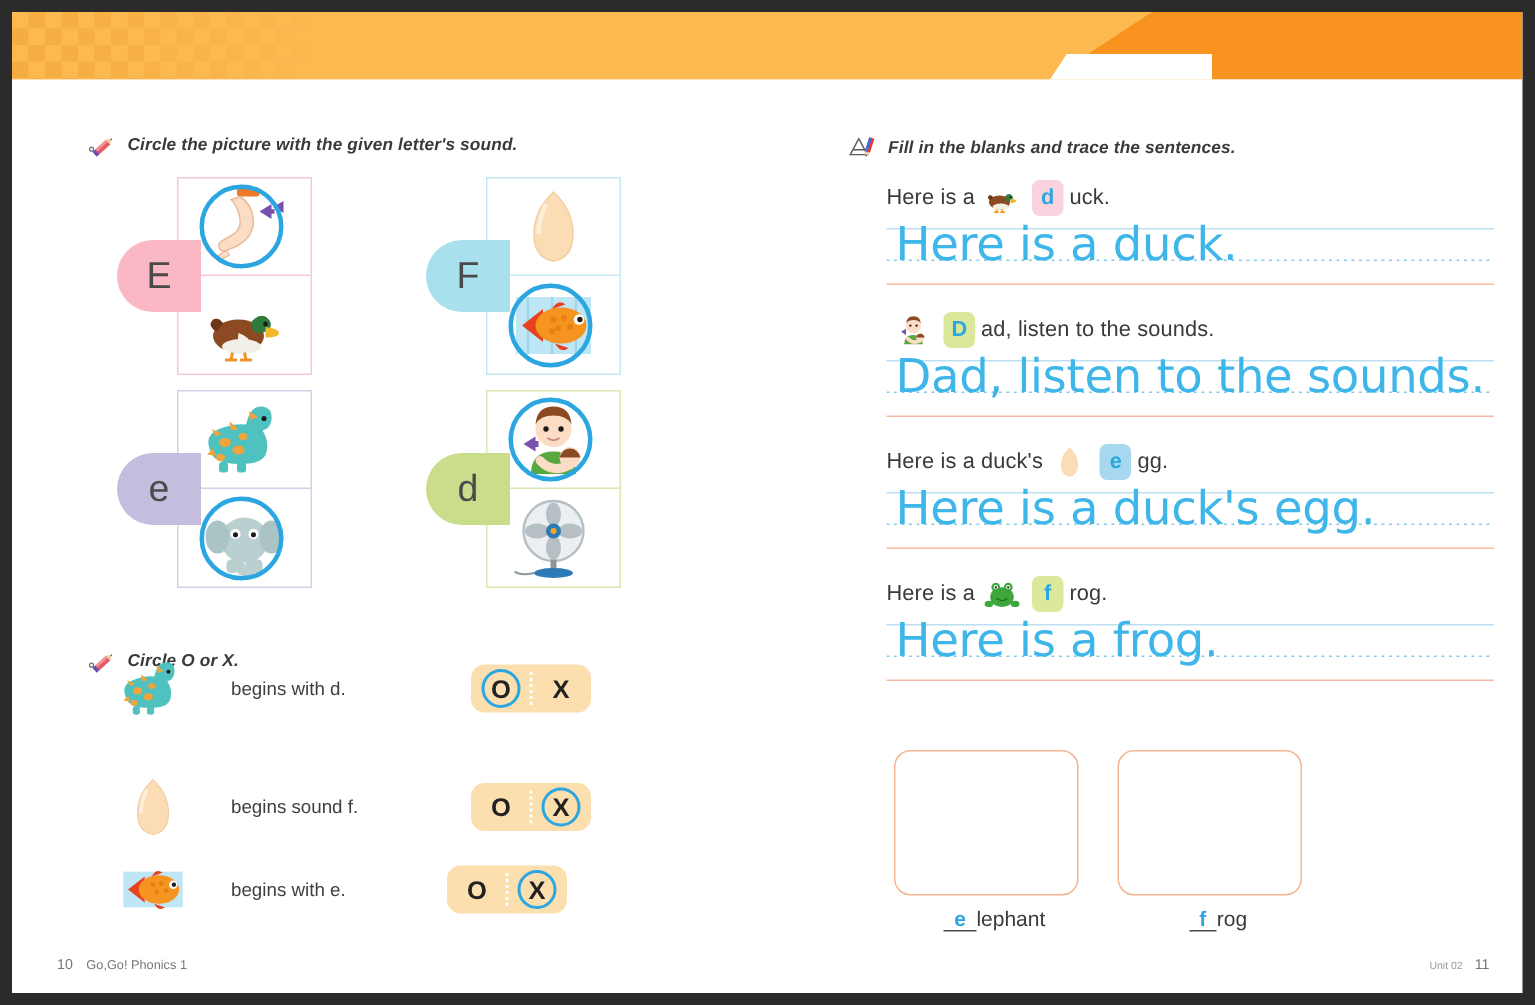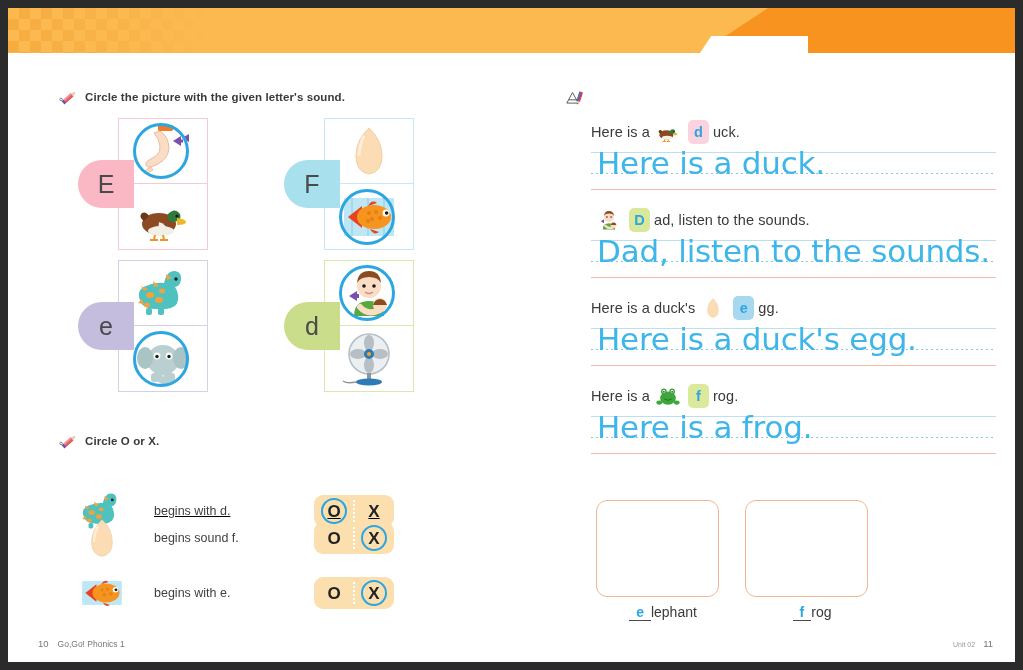--- a/index.html
+++ b/index.html
@@ -24,21 +24,21 @@
       linear-gradient(45deg,#f0a030 25%,transparent 25%,transparent 75%,#f0a030 75%),
       linear-gradient(45deg,#f0a030 25%,transparent 25%,transparent 75%,#f0a030 75%);
     background-size:22px 22px;background-position:0 0,11px 11px;
     -webkit-mask-image:linear-gradient(to right,#000 0%,transparent 100%);
     mask-image:linear-gradient(to right,#000 0%,transparent 100%);}
   .banner-notch{position:absolute;left:690px;top:28px;width:110px;height:20px;background:#ffffff;
     clip-path:polygon(0 100%,12% 0,100% 0,100% 100%);}
 
   
   .sec-head{position:absolute;display:flex;align-items:center;gap:7px;}
-  .sec-head .txt{font-size:11.5px;font-weight:bold;color:#3a3a3a;letter-spacing:.1px;white-space:nowrap;}
+  .sec-head .txt{font-size:11.5px;font-weight:bold;color:#3a3a3a;letter-spacing:.1px;white-space:nowrap;font-style:italic;}
   .ic{width:20px;height:18px;flex:0 0 auto;}
 
   
   .ls-group{position:absolute;}
   .ls-tab{position:absolute;left:0;top:42px;width:56px;height:48px;
     border-radius:26px 0 0 26px;display:flex;align-items:center;justify-content:center;
     font-size:25px;color:#4a4a4a;z-index:3;}
   .ls-box{position:absolute;left:40px;top:0;width:90px;height:132px;box-sizing:border-box;z-index:2;background:#fff;}
   .ls-cell{position:relative;width:100%;height:50%;box-sizing:border-box;display:flex;
     align-items:center;justify-content:center;}
@@ -300,21 +300,21 @@
           <rect x="6" y="8.4" width="12" height="2.2" fill="#f2939a"></rect>
           <rect x="3.2" y="8.4" width="3" height="5.2" fill="#6b4bb0"></rect>
           <polygon points="18,8.4 22.4,11 18,13.6" fill="#f2c9a0"></polygon>
           <polygon points="21.2,10.3 22.4,11 21.2,11.7" fill="#3a3a3a"></polygon>
         </g>
       </svg>
     </span>
     <span class="txt">Circle O or X.</span>
   </div>
 
-  <div class="ox-row" style="left:68px;top:480px;width:340px;text-decoration:underline;">
+  <div class="ox-row" style="left:68px;top:428px;width:340px;">
     <div class="ox-pic">
       <svg viewBox="0 0 62 58" width="52" height="46">
         <path d="M8 36 q-4 -10 6 -14 q10 -4 18 -3 q3 -13 11 -12 q7 1 6 9 q-1 6 -6 7 q4 6 3 13 q-1 8 -12 9 q-14 1 -20 -2 q-5 -2 -6 -7 z" fill="#4fc2bf"></path>
         <g fill="#f2a33c">
             <ellipse cx="18" cy="31" rx="4" ry="3"></ellipse>
             <ellipse cx="27" cy="36" rx="4" ry="3"></ellipse>
             <ellipse cx="15" cy="41" rx="3" ry="2.5"></ellipse>
             <ellipse cx="30" cy="27" rx="3" ry="2.4"></ellipse>
           </g>
         <g fill="#f2a33c">
@@ -374,21 +374,21 @@
         <g fill="#e07a10" opacity=".75">
             <circle cx="31" cy="25" r="2"></circle>
             <circle cx="38" cy="24" r="2"></circle>
             <circle cx="34" cy="31" r="2"></circle>
             <circle cx="42" cy="30" r="2"></circle>
           </g>
         <circle cx="48" cy="25" r="3.5" fill="#fff"></circle>
           <circle cx="48.6" cy="25" r="1.8" fill="#1a1a1a"></circle>
       </svg>
     </div>
-    <span class="ox-label" style="margin-left:26px;width:160px;">begins with e.</span>
+    <span class="ox-label" style="margin-left:26px;width:144px;">begins with e.</span>
     <div class="ox-pill">
       <div class="ox-slot">
         <span class="ox-glyph">O</span>
       </div>
       <div class="ox-div"></div>
       <div class="ox-slot">
         <div class="ox-ring"></div>
         <span class="ox-glyph">X</span>
       </div>
     </div>
@@ -400,20 +400,21 @@
         <polygon points="2,16 9,3 16,16" fill="none" stroke="#5a5a5a" stroke-width="1.2"></polygon>
         <path d="M4.5 12 h10" stroke="#5a5a5a" stroke-width="1.2"></path>
         <g transform="rotate(18 17 10)">
           <rect x="15" y="2" width="4.4" height="12" fill="#e03a3a"></rect>
           <rect x="15" y="2" width="2.2" height="12" fill="#3a72d8"></rect>
           <polygon points="15,14 17.2,18 19.4,14" fill="#f2c9a0"></polygon>
           <polygon points="16.4,16.4 17.2,18 18,16.4" fill="#3a3a3a"></polygon>
         </g>
       </svg>
     </span>
+    <span class="txt">Fill in the blanks and trace the sentences.</span>
   </div>
 
   <div class="sent" style="left:583px;top:112px;">
     <div class="sent-prompt">
       <span class="word">Here is a</span>
       <span class="mini-pic">
         <svg viewBox="0 0 62 58" width="28" height="24">
           <ellipse cx="27" cy="36" rx="17" ry="11" fill="#8b4a22"></ellipse>
           <path d="M12 33 q-6 -4 -2 -8 q4 -2 7 3 z" fill="#6d3716"></path>
           <ellipse cx="29" cy="43" rx="13" ry="5" fill="#f2efe6"></ellipse>

